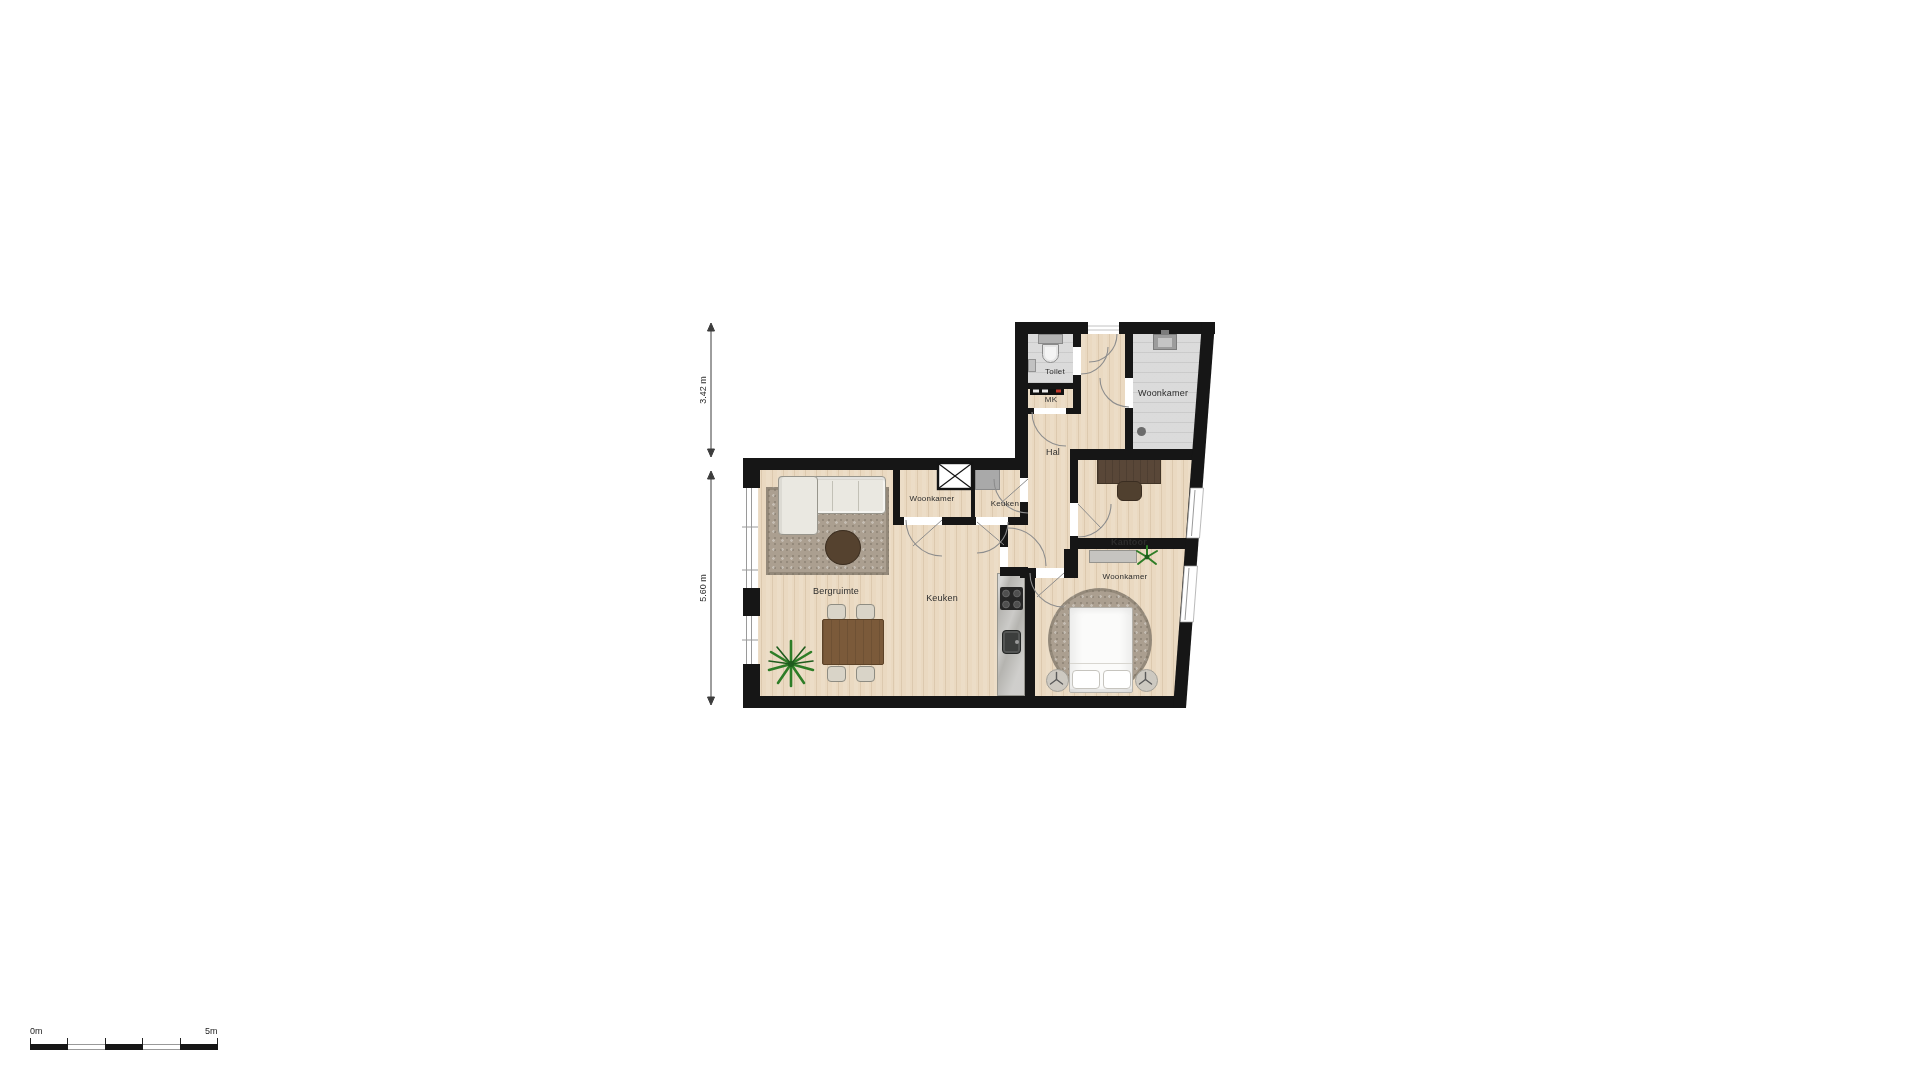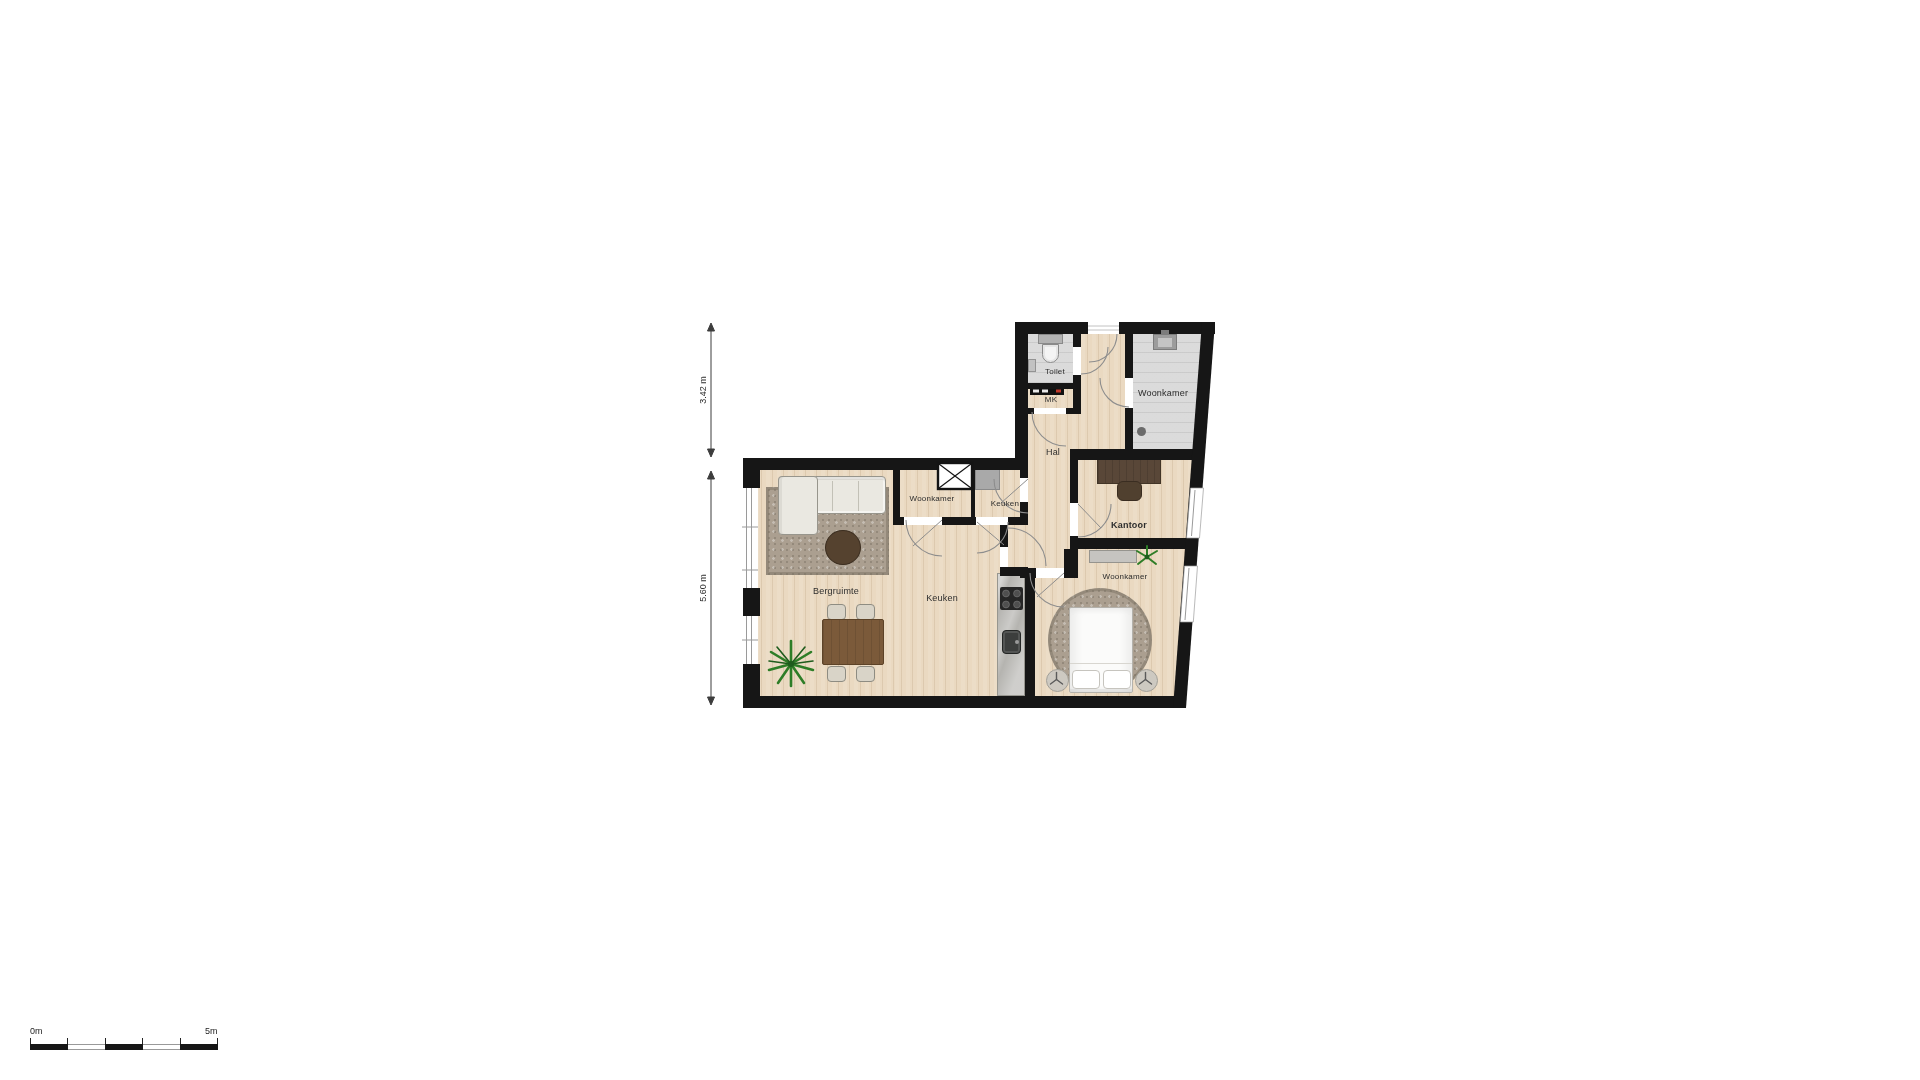--- a/index.html
+++ b/index.html
@@ -266,21 +266,21 @@
       <polygon points="711,705 707.5,697 714.5,697"></polygon>
     </g>
   </svg>
 
   <div class="roomlabel" style="left:1055px;top:371px;font-size:8px;">Toilet</div>
   <div class="roomlabel" style="left:1051px;top:399px;font-size:8px;">MK</div>
   <div class="roomlabel" style="left:1053px;top:452px;">Hal</div>
   <div class="roomlabel" style="left:1163px;top:393px;">Woonkamer</div>
   <div class="roomlabel" style="left:932px;top:498px;font-size:8px;">Woonkamer</div>
   <div class="roomlabel" style="left:1005px;top:503px;font-size:8px;">Keuken</div>
-  <div class="roomlabel" style="left:1129px;top:525px;font-weight:bold;">Kantoor</div>
+  <div class="roomlabel" style="left:1129px;top:542px;font-weight:bold;">Kantoor</div>
   <div class="roomlabel" style="left:836px;top:591px;">Bergruimte</div>
   <div class="roomlabel" style="left:942px;top:598px;">Keuken</div>
   <div class="roomlabel" style="left:1125px;top:576px;font-size:8px;">Woonkamer</div>
 
   <div class="dimlabel" style="left:703px;top:390px;">3.42 m</div>
   <div class="dimlabel" style="left:703px;top:588px;">5.60 m</div>
 
   <div class="abs" style="left:30px;top:1038px;width:188px;height:14px;z-index:7;">
 
     <div class="abs" style="left:0px;top:0px;width:1px;height:12px;background:#222;"></div>

